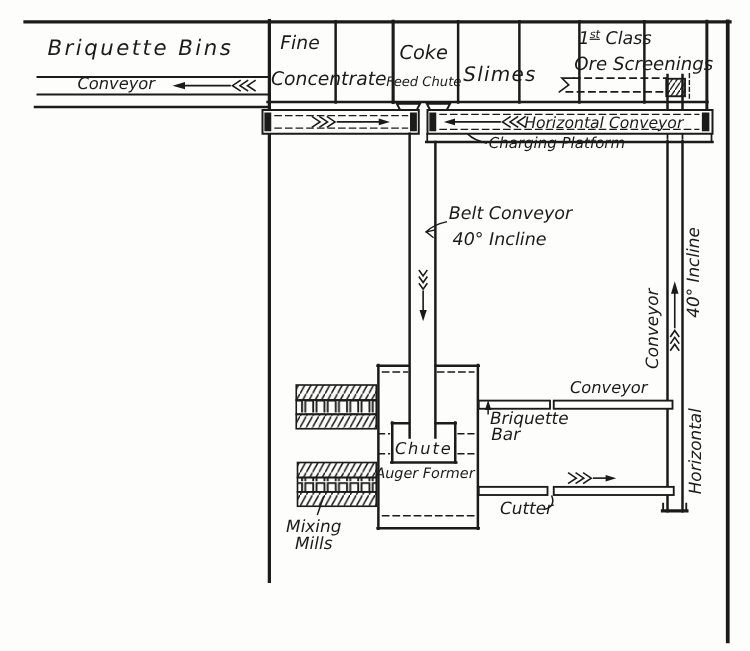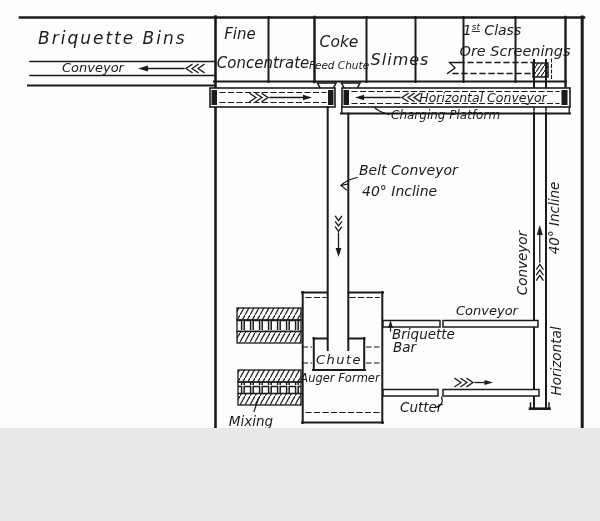--- a/index.html
+++ b/index.html
@@ -1,16 +1,16 @@
 <!DOCTYPE html>
 <html><head>
 <meta charset="utf-8">
 <style>
   html,body{margin:0;padding:0;background:#e8e8e8;}
-  .canvas{position:relative;width:600px;height:428px;background:#fdfdfb;overflow:hidden;}
+  .canvas{position:relative;width:600px;height:521px;background:#fdfdfb;overflow:hidden;}
   svg{position:absolute;left:0;top:0;}
   text{font-family:"DejaVu Sans","Liberation Sans",sans-serif;font-style:italic;fill:#1b1b1b;}
 </style>
 </head>
 <body>
 
 <div class="canvas">
 <svg width="600" height="521" viewBox="0 0 600 521">
   <defs>
     <pattern id="hatchA" width="5" height="9" patternUnits="userSpaceOnUse">

